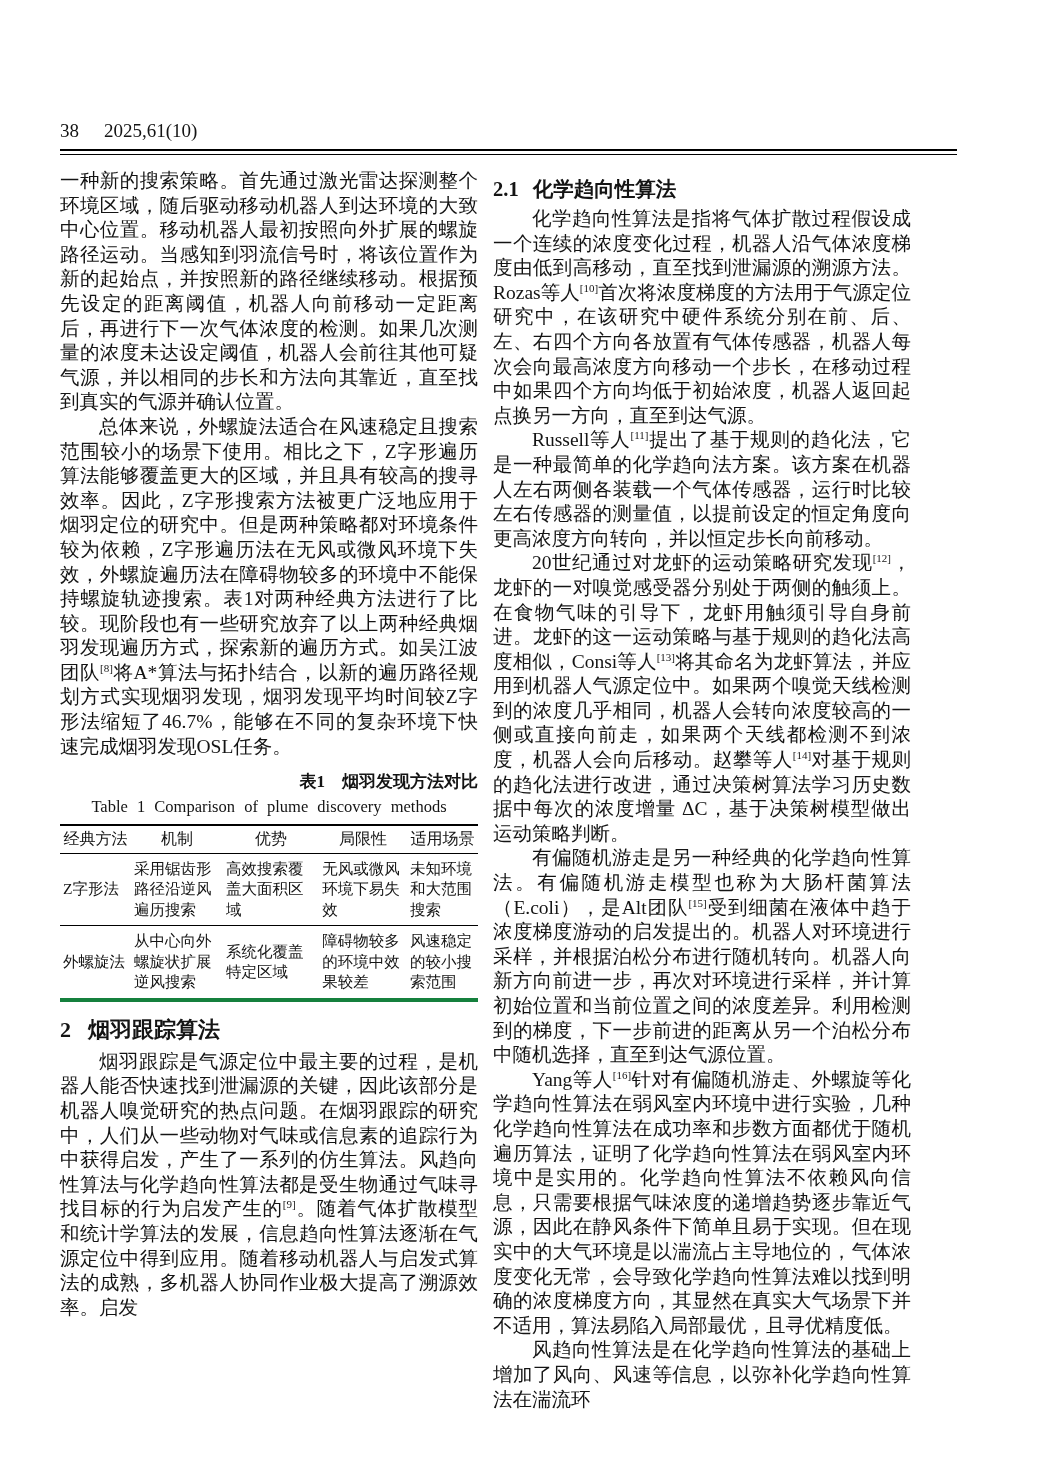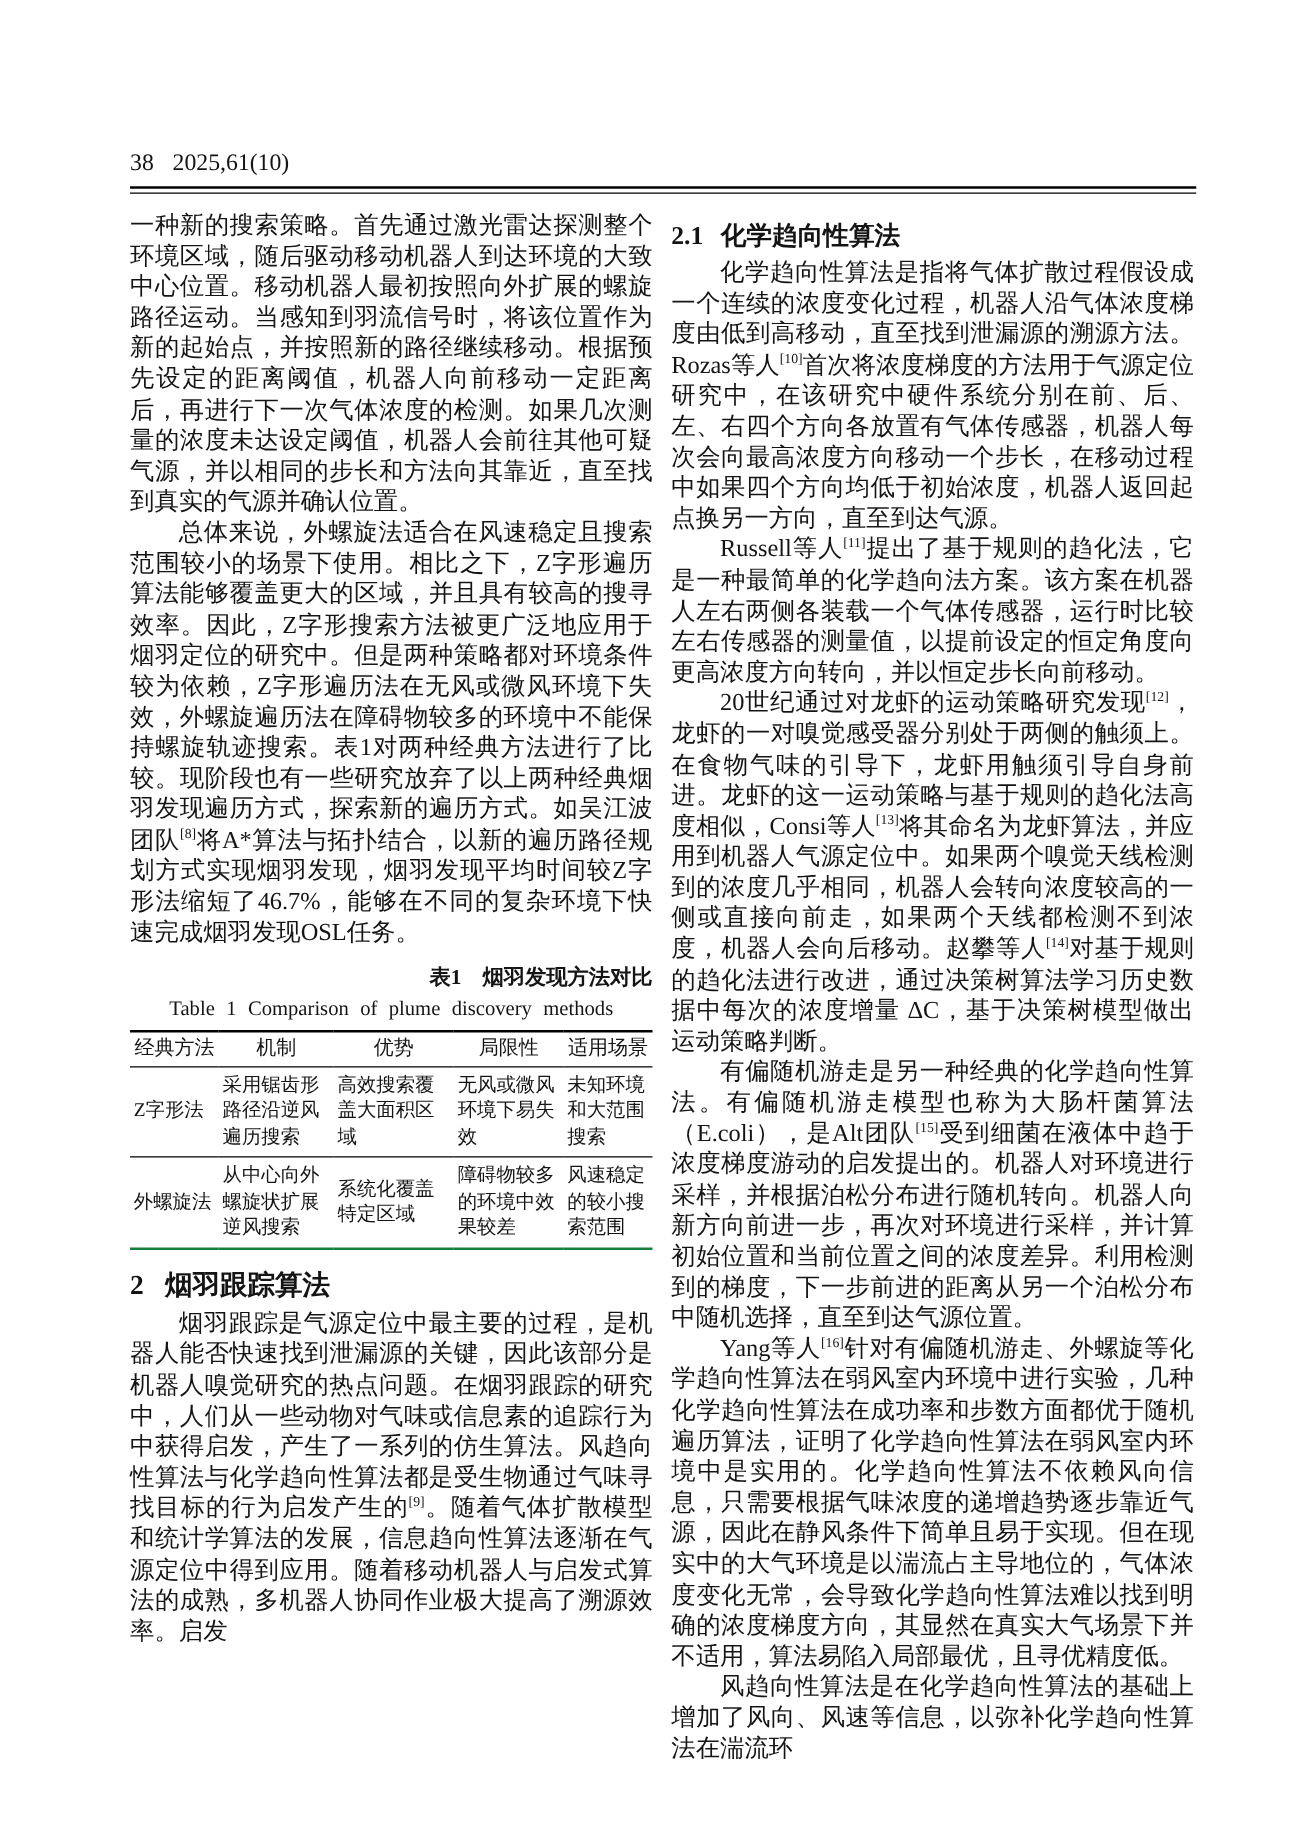--- a/index.html
+++ b/index.html
@@ -1,44 +1,44 @@
 <!DOCTYPE html>
 <html><head>
 <meta charset="utf-8">
 <style>
   html,body{margin:0;padding:0;background:#ffffff;}
   .page{
     width:1044px;height:1460px;background:#fff;box-sizing:border-box;
-    padding:120px 87px 0 104px;overflow:hidden;color:#141414;
+    padding:120px 87px 0 60px;overflow:hidden;color:#141414;
     font-family:"Liberation Serif","DejaVu Serif",serif;
   }
   
   .header-row{display:flex;align-items:baseline;font-size:19px;line-height:22px;}
   .page-number{min-width:34px;}
-  .issue{}
+  .issue{margin-left:10px;}
   .journal{flex:1;text-align:center;font-size:20px;letter-spacing:.2px;}
   .journal i{font-family:"Liberation Serif","DejaVu Serif",serif;}
   .double-rule{margin-top:7px;height:3px;border-top:2px solid #000;border-bottom:1.4px solid #000;}
   
   .columns{display:flex;gap:15px;margin-top:14px;}
   .col{width:418px;font-size:19.5px;line-height:24.6px;text-align:justify;}
   .col p{margin:0;text-indent:2em;}
   .col p.cont{text-indent:0;}
   sup{font-size:11px;line-height:0;vertical-align:super;}
   
   .sec-h2{font-size:22px;font-weight:bold;margin:14px 0 7px;line-height:27px;}
   .sec-h2 .num{margin-right:17px;}
   .sec-h3{font-size:20.5px;font-weight:bold;margin:7px 0 5px;line-height:26px;}
   .sec-h3 .num{margin-right:14px;}
   
   .table-block{margin:12px 0 10px;}
   .tbl-cap-cn{text-align:right;font-weight:bold;font-size:17px;line-height:22px;}
   .tbl-cap-en{text-align:center;font-size:16.5px;line-height:22px;margin:3px 0 6px;word-spacing:5px;}
   table.cmp{width:100%;border-collapse:collapse;table-layout:fixed;
-    border-top:2px solid #000;border-bottom:2px solid #15803d;
+    border-top:2px solid #000;border-bottom:4px solid #15803d;
     font-size:15.5px;line-height:20.5px;text-align:left;}
   table.cmp th{font-weight:normal;text-align:center;padding:3px 2px;border-bottom:1.2px solid #000;font-size:16px;}
   table.cmp td{padding:5px 3px;vertical-align:middle;}
   table.cmp tr.r1 td{border-bottom:1.2px solid #000;}
   .cw1{width:17%;}.cw2{width:22%;}.cw3{width:23%;}.cw4{width:21%;}.cw5{width:17%;}
 </style>
 </head>
 <body>
 
 <div class="page">

